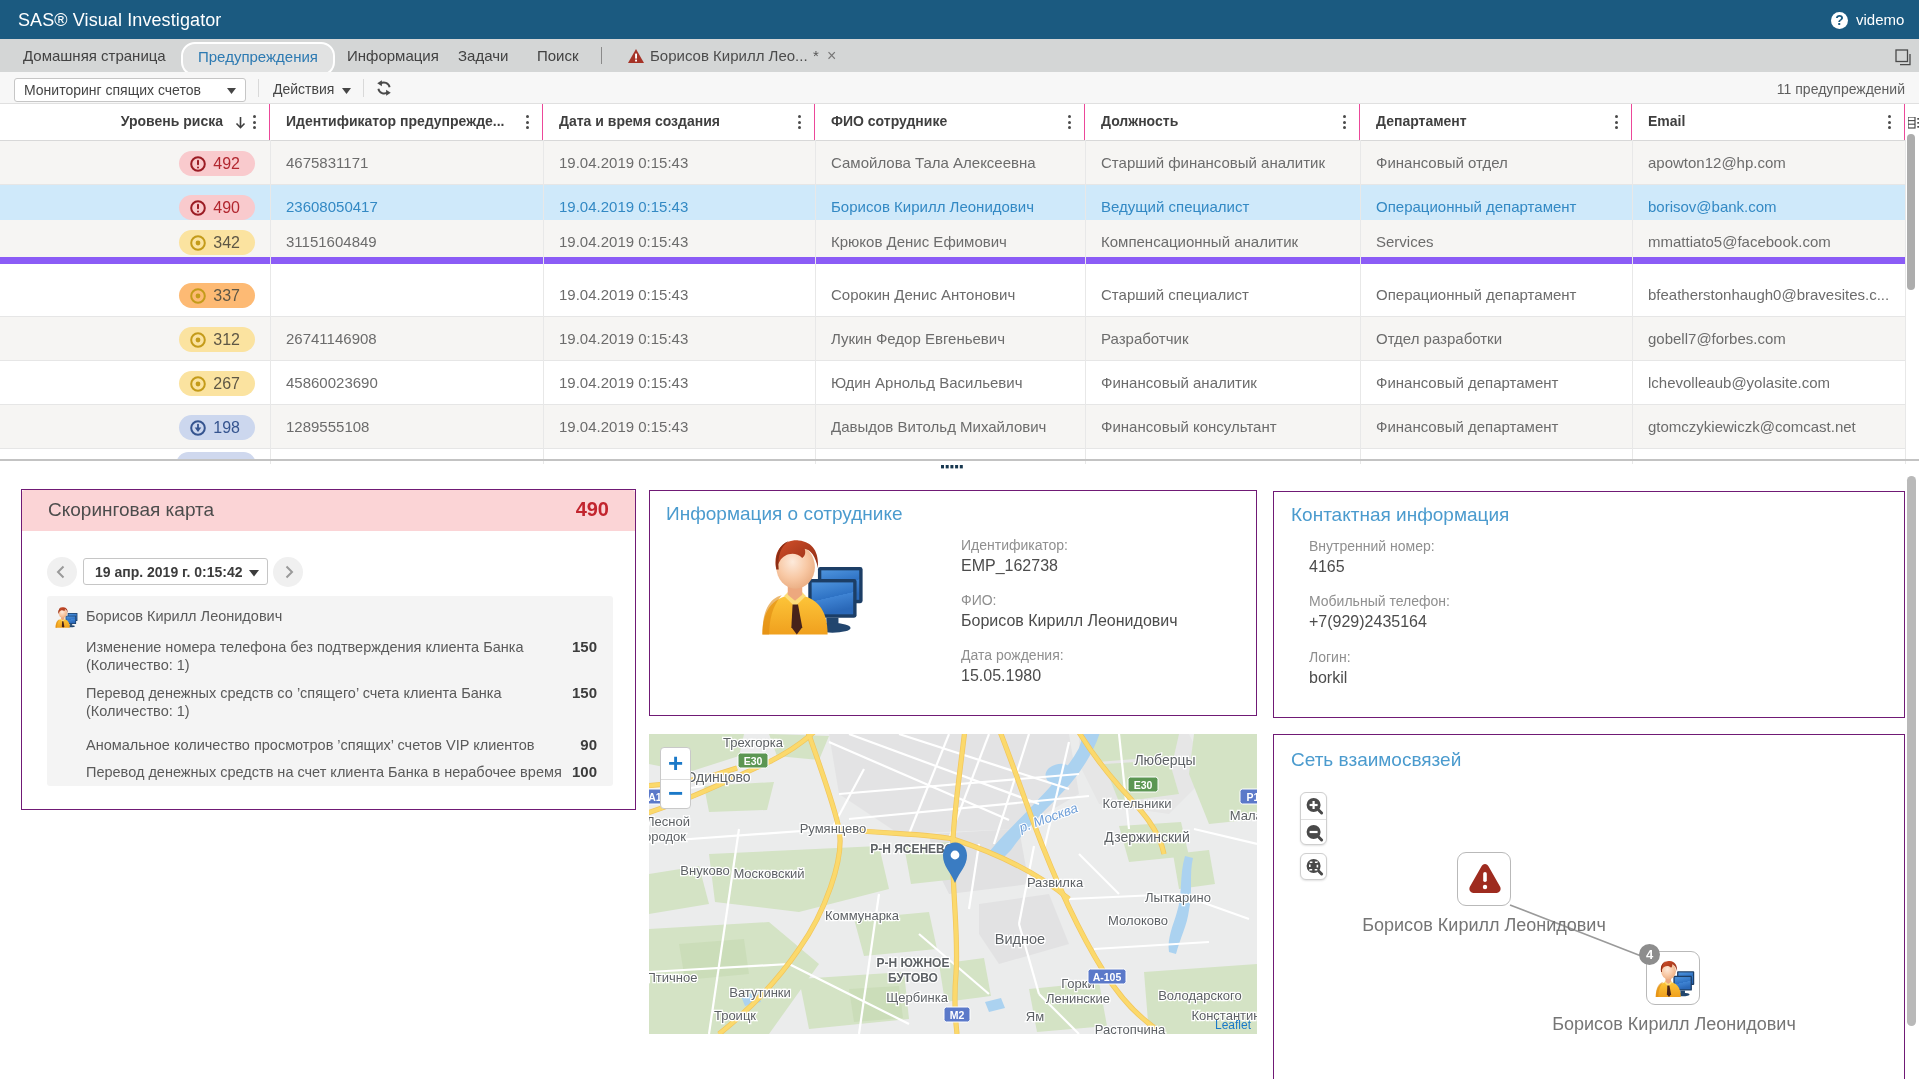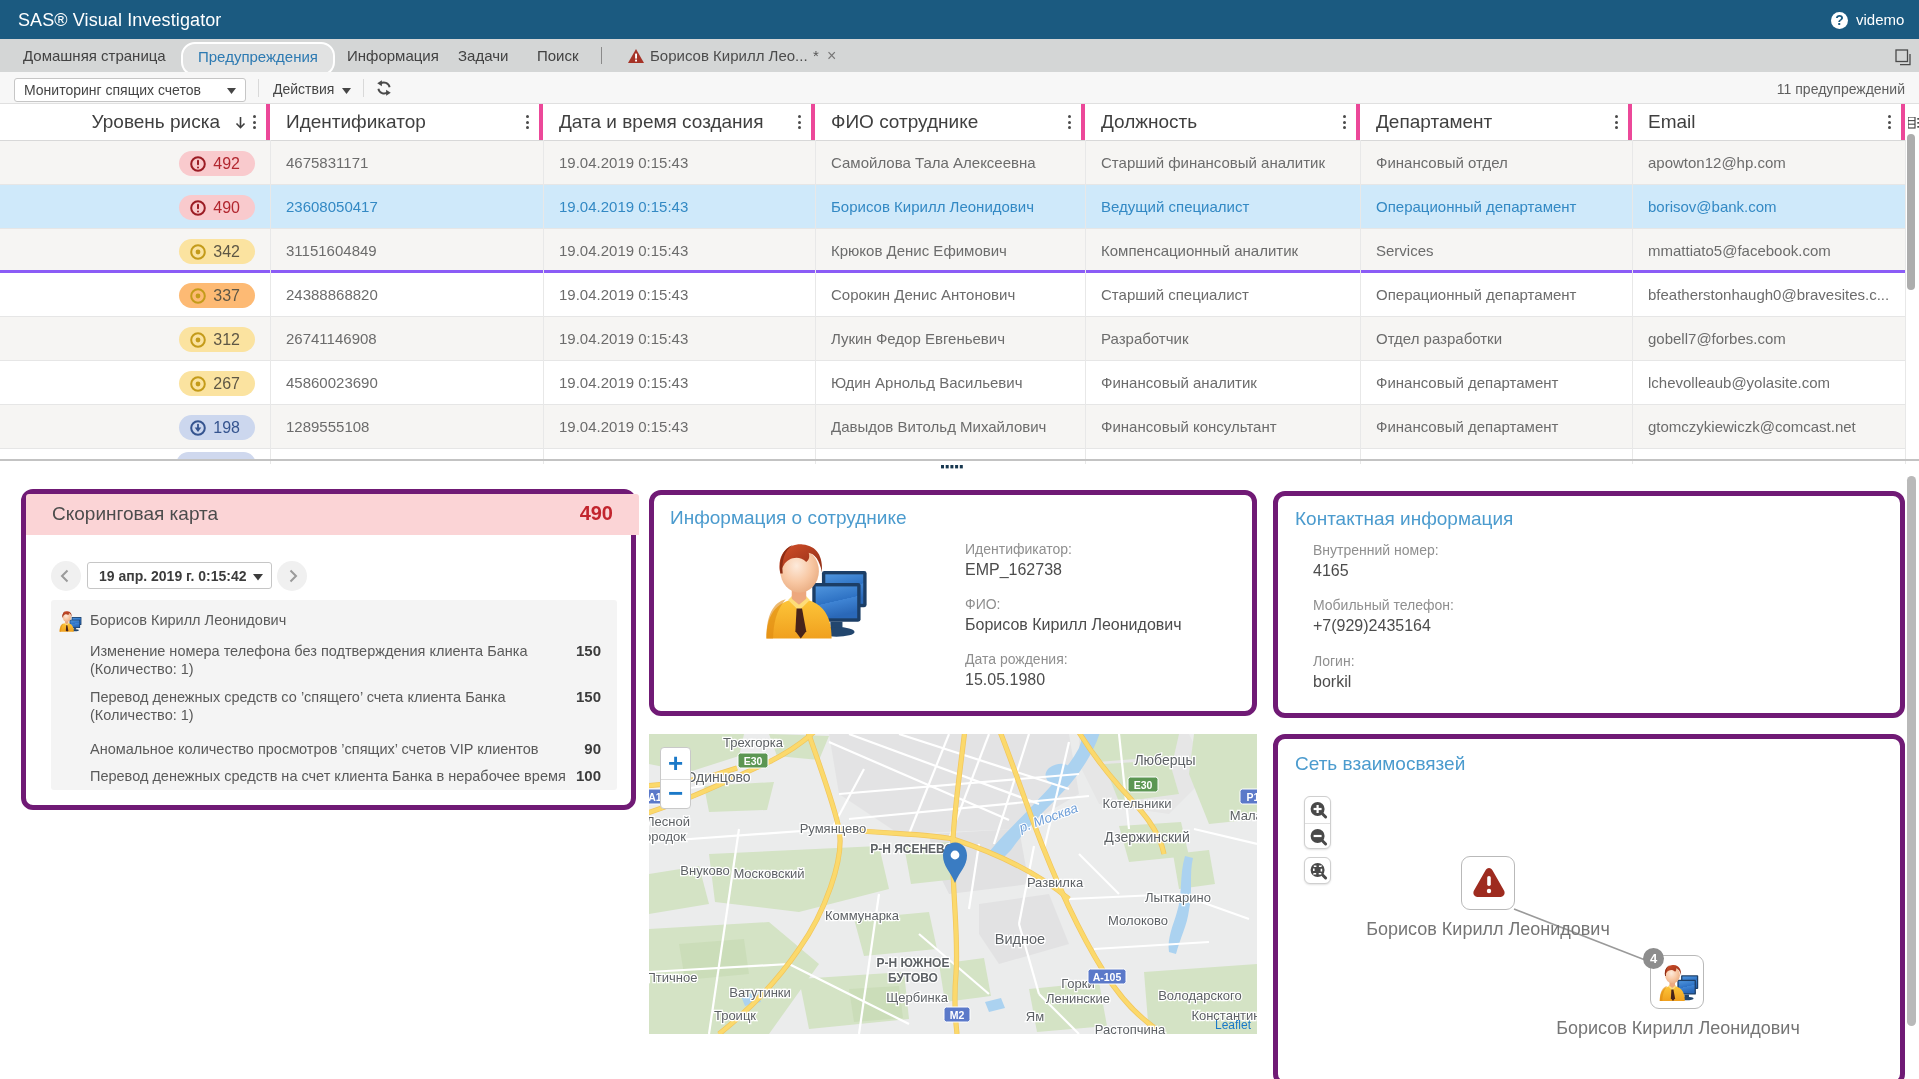--- a/index.html
+++ b/index.html
@@ -22,36 +22,36 @@
 
 
 #actionbar { position:absolute; left:0; top:72px; width:1919px; height:32px; background:#f7f7f7; border-bottom:1px solid #e0e0e0; }
 #selbox { position:absolute; left:14px; top:6px; width:232px; height:24px; background:#fff; border:1px solid #c6c6c6; border-radius:3px; font-size:14px; color:#454545; line-height:22px; padding-left:9px; }
 .vsep2 { position:absolute; top:7px; width:1px; height:18px; background:#d9d9d9; }
 #acttext { position:absolute; left:273px; top:6px; font-size:14px; color:#454545; line-height:22px; }
 #alertcount { position:absolute; right:14px; top:6px; font-size:14px; color:#5e5e5e; line-height:22px; }
 
 
 #grid { position:absolute; left:0; top:104px; width:1919px; height:357px; background:#fff; }
-.hcell { position:absolute; top:0; height:36px; border-right:4px solid #ec4899; font-size:19px; font-weight:normal; color:#3f3f3f; line-height:35px; }
+.hcell { position:absolute; top:0; height:36px; border-right:1px solid #ec4899; font-size:14px; font-weight:bold; color:#3f3f3f; line-height:35px; }
 .hdrline { position:absolute; left:0; top:36px; width:1905px; height:1px; background:#d8d8d8; }
 .row { position:absolute; left:0; width:1905px; height:44px; }
 .cell { position:absolute; top:0; height:44px; line-height:44px; font-size:15px; color:#6c6c6c; overflow:hidden; white-space:nowrap; }
 .colb { position:absolute; top:36px; width:1px; height:324px; background:#e8e8e8; }
 .pill { position:absolute; right:15px; top:10px; height:25px; border-radius:13px; font-size:16px; line-height:25px; padding:0 15px 0 11px; }
 .pill svg { vertical-align:-2.5px; margin-right:7px; }
 .kebab { position:absolute; top:11px; width:3px; }
 .kebab i { display:block; width:3px; height:3px; border-radius:50%; background:#4a4a4a; margin-bottom:2.5px; }
 
 
 #split { position:absolute; left:0; top:459px; width:1919px; height:2px; background:#c3c3c3; }
 #splitdots { position:absolute; left:941px; top:465px; width:22px; height:4px; }
 
 
-.panel { position:absolute; background:#fff; border:5px solid #701a75; border-radius:12px; }
+.panel { position:absolute; background:#fff; border:1px solid #701a75; border-radius:0; }
 .ptitle { font-size:19px; color:#4b9bce;text-align:right; }
 .flabel { font-size:14px; color:#8f8f8f; }
 .fvalue { font-size:16px; color:#4c4c4c; }
 </style>
 </head>
 <body>
 <div id="page">
 
   <div id="topbar">
     <div class="brand">SAS® Visual Investigator</div>
@@ -182,42 +182,41 @@
               <rect x="7" y="10.4" width="2" height="2" rx="1" fill="#9b1c24"></rect>
             </svg>490</div>
         </div>
 <div class="cell" style="left:270px; width:273px; padding-left:16px; color:#3389c4;">23608050417</div>
 <div class="cell" style="left:543px; width:272px; padding-left:16px; color:#3389c4;">19.04.2019 0:15:43</div>
 <div class="cell" style="left:815px; width:270px; padding-left:16px; color:#3389c4;">Борисов Кирилл Леонидович</div>
 <div class="cell" style="left:1085px; width:275px; padding-left:16px; color:#3389c4;">Ведущий специалист</div>
 <div class="cell" style="left:1360px; width:272px; padding-left:16px; color:#3389c4;">Операционный департамент</div>
 <div class="cell" style="left:1632px; width:273px; padding-left:16px; color:#3389c4;">borisov@bank.com</div>
 </div>
-<div class="row" style="top:125px; background:#f6f5f3; border-bottom:3px solid #8b5cf6;">
+<div class="row" style="top:116px; background:#f6f5f3; border-bottom:7px solid #8b5cf6;">
 <div class="cell" style="left:0; width:270px;">
           <div class="pill" style="background:#fbe3a0; color:#5e5745;"><svg width="16" height="16" viewBox="0 0 16 16">
               <circle cx="8" cy="8" r="6.8" fill="none" stroke="#c49b1a" stroke-width="2"></circle>
               <circle cx="8" cy="8" r="2.4" fill="#c49b1a"></circle>
             </svg>342</div>
         </div>
 <div class="cell" style="left:270px; width:273px; padding-left:16px; color:#6c6c6c;">31151604849</div>
 <div class="cell" style="left:543px; width:272px; padding-left:16px; color:#6c6c6c;">19.04.2019 0:15:43</div>
 <div class="cell" style="left:815px; width:270px; padding-left:16px; color:#6c6c6c;">Крюков Денис Ефимович</div>
 <div class="cell" style="left:1085px; width:275px; padding-left:16px; color:#6c6c6c;">Компенсационный аналитик</div>
 <div class="cell" style="left:1360px; width:272px; padding-left:16px; color:#6c6c6c;">Services</div>
 <div class="cell" style="left:1632px; width:273px; padding-left:16px; color:#6c6c6c;">mmattiato5@facebook.com</div>
 </div>
 <div class="row" style="top:169px; background:#ffffff; border-bottom:1px solid #e6e6e6;">
 <div class="cell" style="left:0; width:270px;">
           <div class="pill" style="background:#fdba74; color:#5e5745;"><svg width="16" height="16" viewBox="0 0 16 16">
               <circle cx="8" cy="8" r="6.8" fill="none" stroke="#c49b1a" stroke-width="2"></circle>
               <circle cx="8" cy="8" r="2.4" fill="#c49b1a"></circle>
             </svg>337</div>
         </div>
-<div class="cell" style="left:270px; width:273px; padding-left:16px; color:#6c6c6c;">24388868820</div>
 <div class="cell" style="left:543px; width:272px; padding-left:16px; color:#6c6c6c;">19.04.2019 0:15:43</div>
 <div class="cell" style="left:815px; width:270px; padding-left:16px; color:#6c6c6c;">Сорокин Денис Антонович</div>
 <div class="cell" style="left:1085px; width:275px; padding-left:16px; color:#6c6c6c;">Старший специалист</div>
 <div class="cell" style="left:1360px; width:272px; padding-left:16px; color:#6c6c6c;">Операционный департамент</div>
 <div class="cell" style="left:1632px; width:273px; padding-left:16px; color:#6c6c6c;">bfeatherstonhaugh0@bravesites.c...</div>
 </div>
 <div class="row" style="top:213px; background:#f6f5f3; border-bottom:1px solid #e6e6e6;">
 <div class="cell" style="left:0; width:270px;">
           <div class="pill" style="background:#fbe3a0; color:#5e5745;"><svg width="16" height="16" viewBox="0 0 16 16">
               <circle cx="8" cy="8" r="6.8" fill="none" stroke="#c49b1a" stroke-width="2"></circle>

